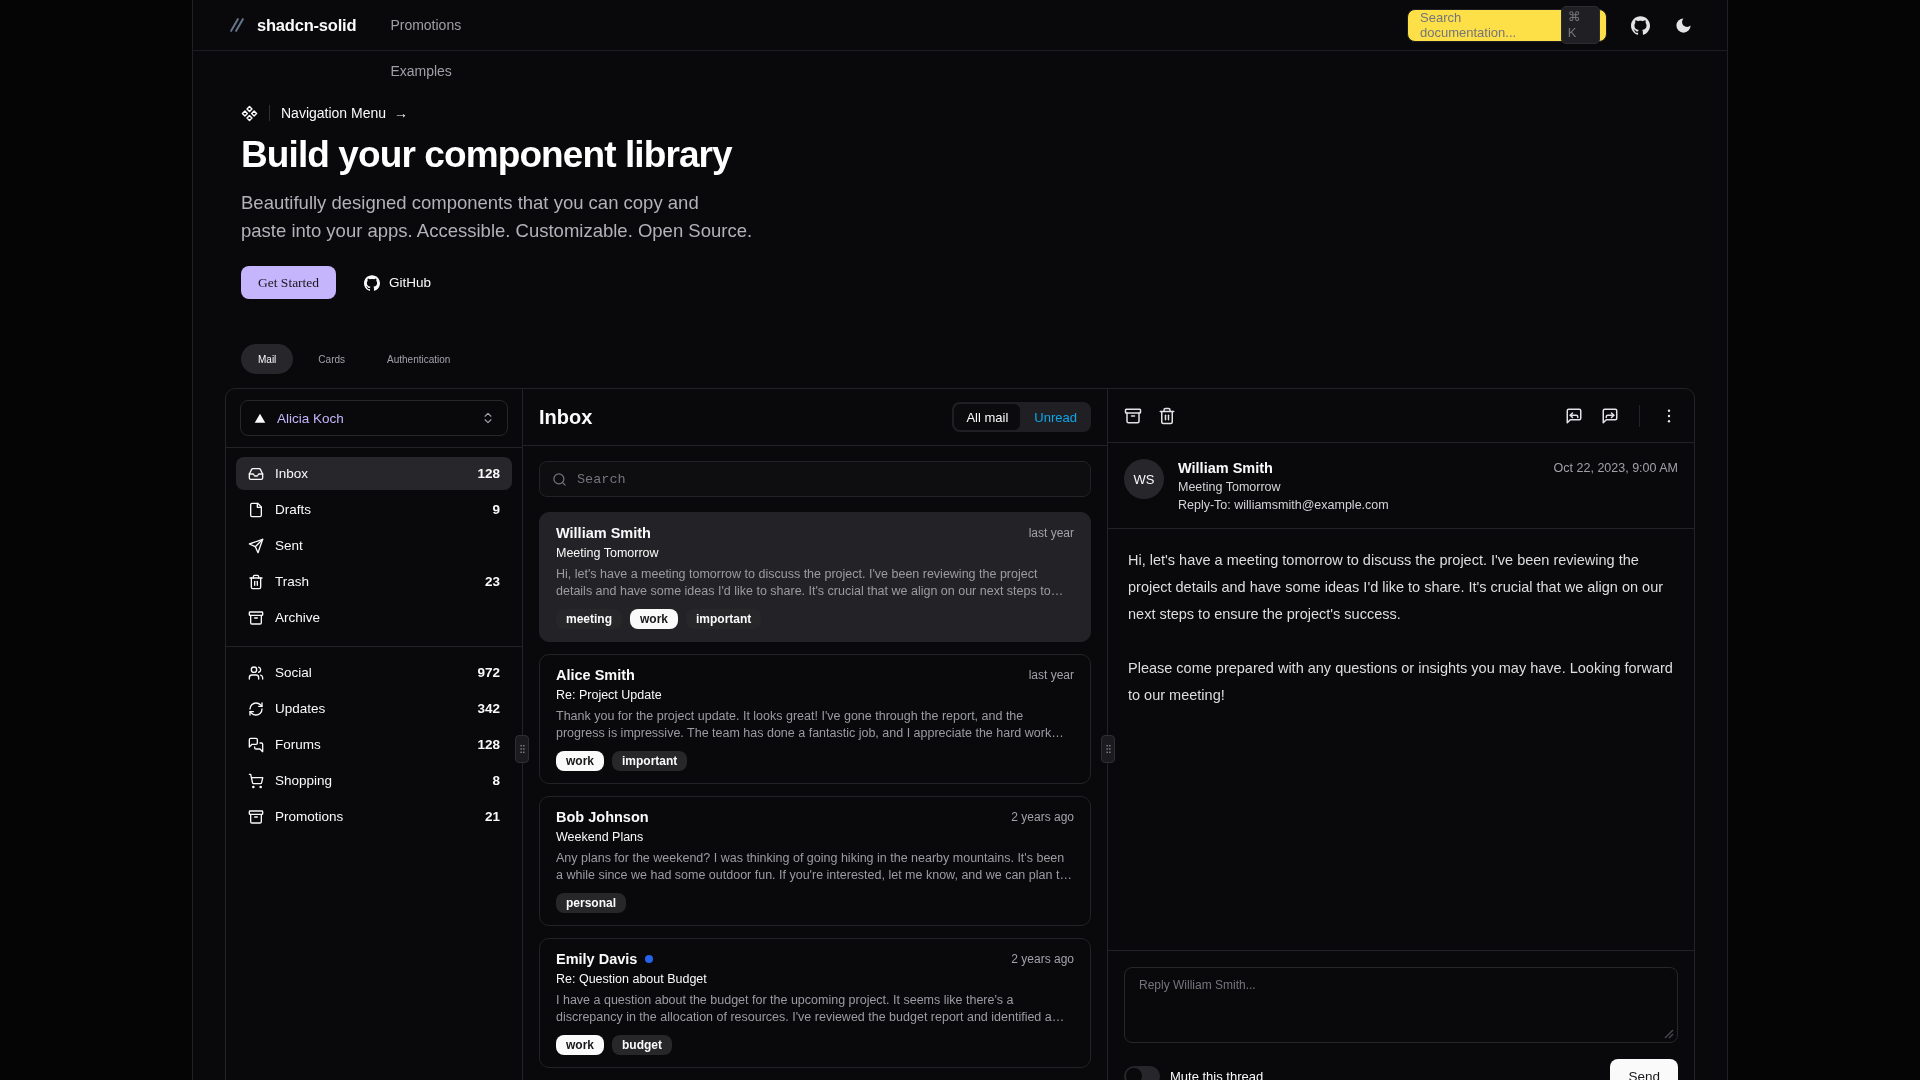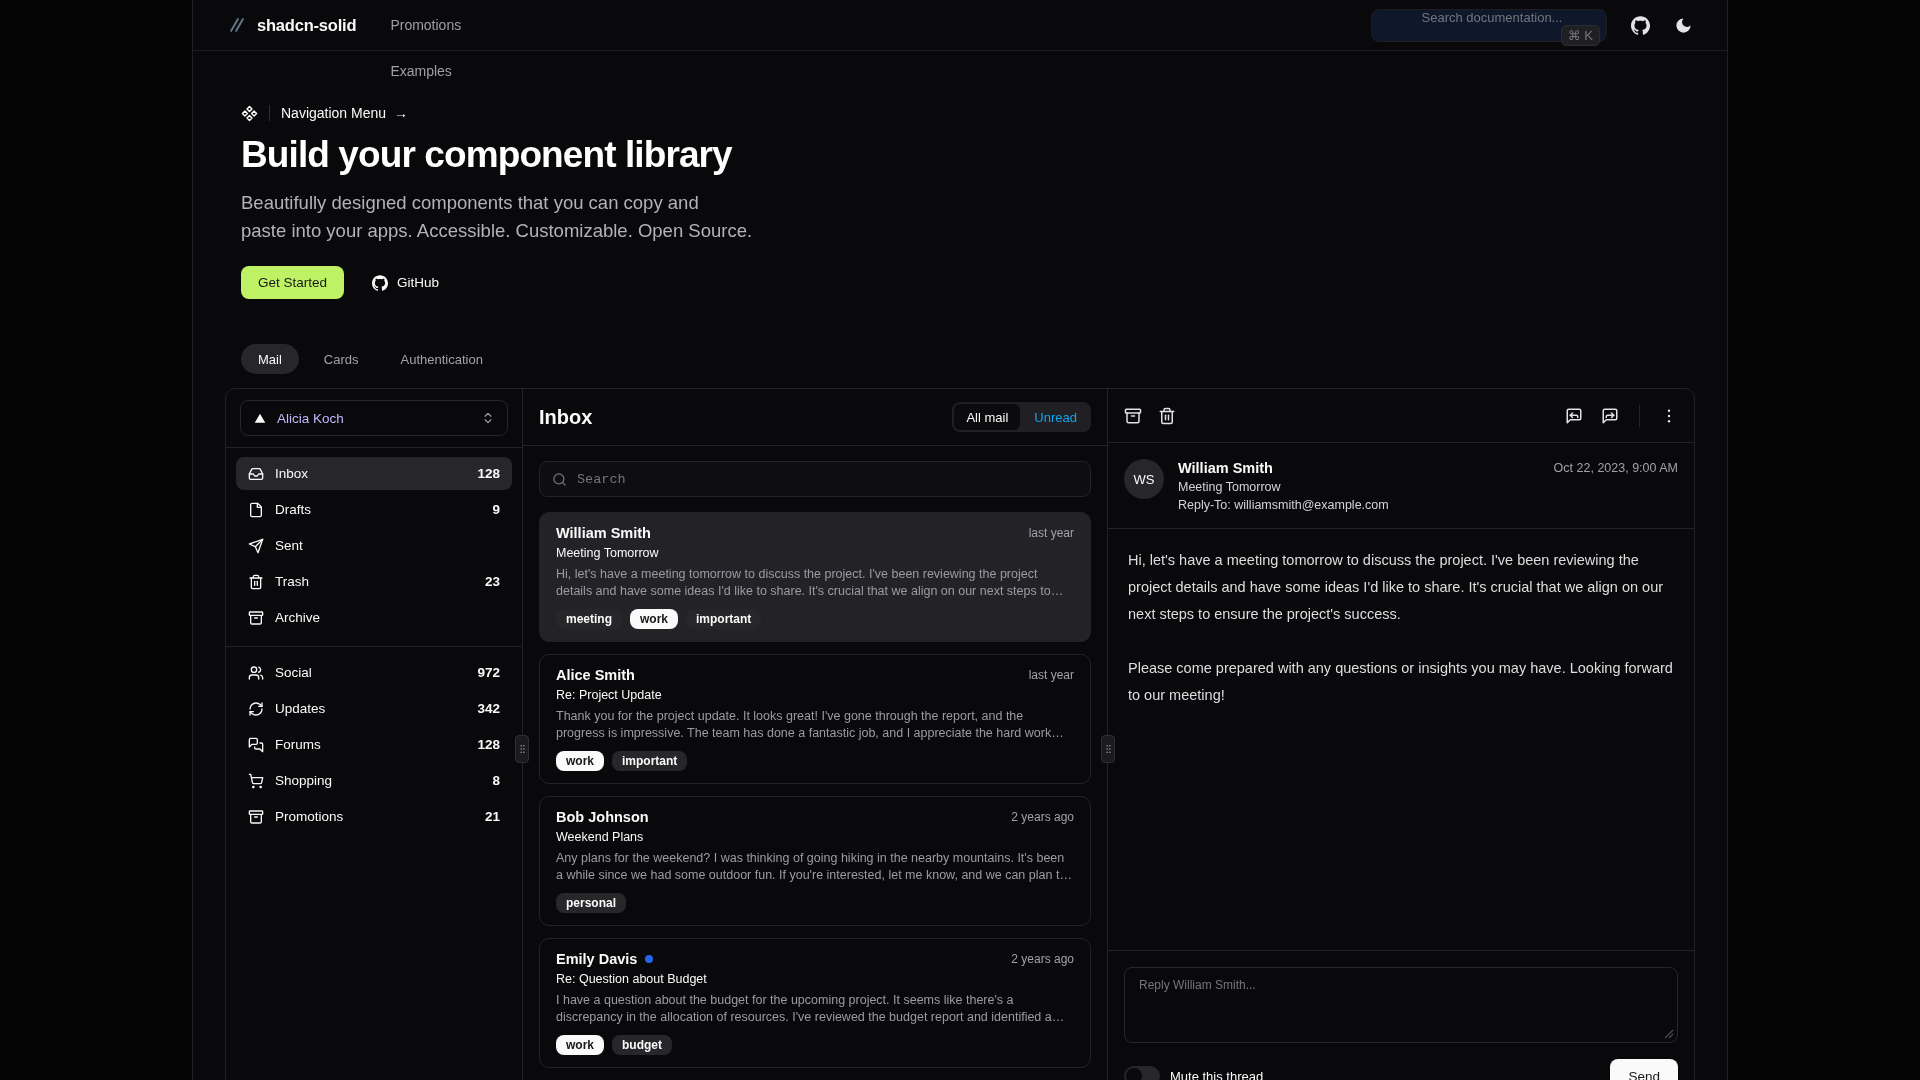--- a/index.html
+++ b/index.html
@@ -8,47 +8,47 @@
   .frame { width:1536px; height:1080px; margin:0 192px; background:#09090b;
     border-left:1px solid #202024; border-right:1px solid #202024; }
 
   
   .navbar { height:51px; display:flex; align-items:center; padding:0 34px; border-bottom:1px solid #1d1d21; }
   .brand { display:flex; align-items:center; gap:10px; }
   .brand-name { font-size:16.5px; font-weight:700; color:#fafafa; letter-spacing:-.2px; }
   .nav-links { display:flex; gap:30px; margin-left:34px;flex-direction:column; }
   .nav-link { font-size:14px; color:#9f9fa8; cursor:pointer; }
   .nav-right { margin-left:auto; display:flex; align-items:center; gap:24px; }
-  .search-doc { width:236px; height:33px; background:#0f172a; border:1px solid #1e1e22; border-radius:8px;
-    display:flex; align-items:center; padding:0 6px 0 12px; cursor:pointer;flex-direction:column; }
+  .search-doc { width:200px; height:33px; background:#fde047; border:1px solid #1e1e22; border-radius:8px;
+    display:flex; align-items:center; padding:0 6px 0 12px; cursor:pointer; }
   .search-doc span { font-size:13px; color:#74747d; }
   .kbd { margin-left:auto; font-size:11.5px; color:#a1a1aa; background:#202024; border:1px solid #2c2c31;
     border-radius:5px; padding:2px 6px; line-height:1.2; }
   .icon-plain { color:#e4e4e7; display:flex; align-items:center; cursor:pointer; }
 
   
   .hero { padding:54px 48px 0; }
   .eyebrow { display:flex; align-items:flex-start; gap:11px; }
   .eyebrow-sep { width:1px; height:16px; background:#2e2e33; }
   .eyebrow-text { font-size:14px; font-weight:500; color:#fafafa; cursor:pointer; }
   .eyebrow-arrow { font-size:14px; color:#fafafa; margin-left:-3px; }
   h1.hero-title { margin-top:12px; font-size:37px; font-weight:800; letter-spacing:-.9px; color:#ffffff; }
   .hero-sub { margin-top:13px; font-size:18.5px; line-height:28px; color:#b2b2ba; }
   .hero-actions { margin-top:21px; display:flex; align-items:center; gap:14px; }
-  .btn-primary { height:33px; padding:0 17px; border-radius:8px; background:#bef264; color:#18181b;
+  .btn-primary { height:33px; padding:0 17px; border-radius:8px; background:#c4b5fd; color:#18181b;
     font-size:13.5px; font-weight:500; border:none; display:inline-flex; align-items:center; cursor:pointer;
-    font-family:Liberation Sans, sans-serif; }
+    font-family:Liberation Serif, serif; }
   .btn-ghost { height:33px; padding:0 14px; border-radius:8px; background:transparent; color:#fafafa;
     font-size:13.5px; font-weight:500; border:none; display:inline-flex; align-items:center; gap:9px;
     cursor:pointer; font-family:inherit; }
 
   
   .demo-tabs { margin-top:45px; padding:0 48px; display:flex; gap:8px; }
   .demo-tab { height:30px; padding:0 17px; display:inline-flex; align-items:center; border-radius:999px;
-    font-size:13px; font-weight:500; color:#a1a1aa; cursor:pointer; }
+    font-size:10px; font-weight:500; color:#a1a1aa; cursor:pointer; }
   .demo-tab.active { background:#26262b; color:#fafafa; }
 
   
   .mail-card { position:relative; margin:14px 32px 0; height:722px; border:1px solid #232327;
     border-radius:10px; display:flex; overflow:hidden; background:#09090b; }
   .pane-left { width:296px; display:flex; flex-direction:column; }
   .pane-mid { width:586px; border-left:1px solid #232327; border-right:1px solid #232327;
     display:flex; flex-direction:column; }
   .pane-right { flex:1; display:flex; flex-direction:column; }
   .hdivider { height:1px; background:#232327; flex:none; }

